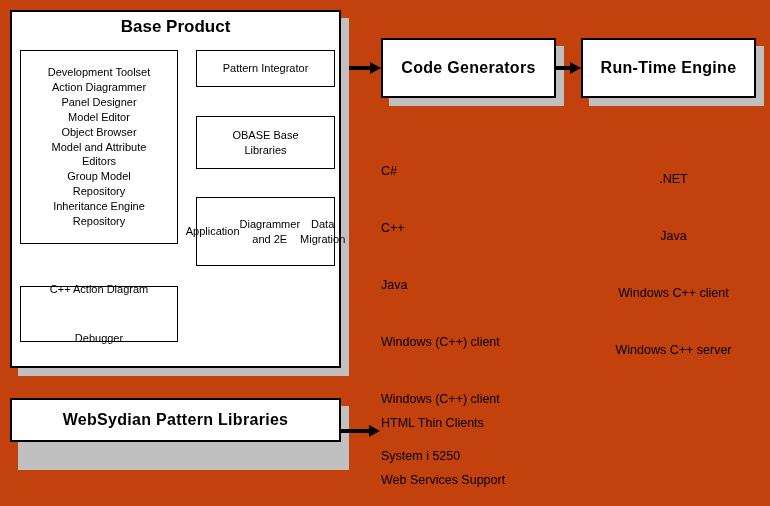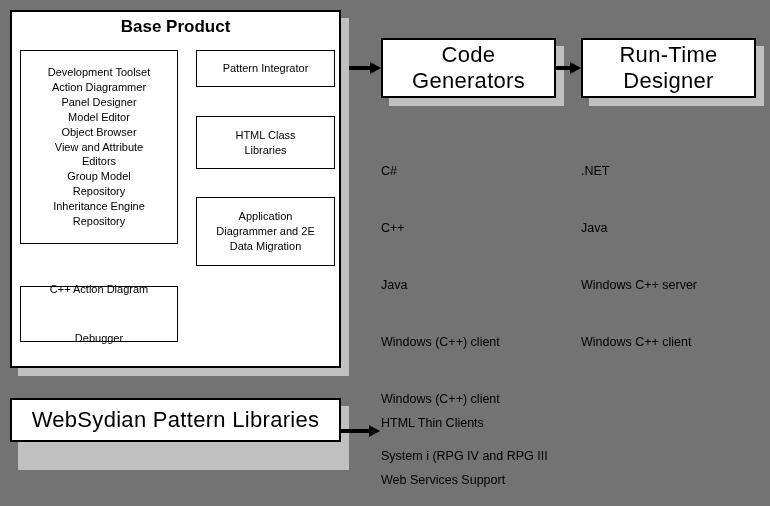--- a/index.html
+++ b/index.html
@@ -8,21 +8,21 @@
     background: #ffffff;
   }
   body {
     font-family: "Liberation Sans", "DejaVu Sans", sans-serif;
     color: #000000;
   }
   #canvas {
     position: relative;
     width: 770px;
     height: 506px;
-    background: #737373;
+    background: #c2410c;
     overflow: hidden;
   }
 
   
   .box {
     position: absolute;
     box-sizing: border-box;
     background: #ffffff;
     border: 2px solid #000000;
     display: flex;
@@ -32,22 +32,22 @@
     line-height: 1.18;
   }
   .shadow {
     position: absolute;
     background: #c0c0c0;
     z-index: 0;
   }
   .box { z-index: 2; }
 
   .title-box {
-    font-size: 22px;
-    font-weight: normal;
+    font-size: 16px;
+    font-weight: bold;
     letter-spacing: 0.3px;
   }
   .inner-box {
     border-width: 1px;
     font-size: 11px;
     line-height: 1.35;
   }
   .plain-list {
     position: absolute;
     font-size: 12.5px;
@@ -98,61 +98,61 @@
   <div class="box" style="left:10px; top:10px; width:331px; height:358px; display:block;"></div>
 
   <div class="heading" style="left:10px; top:17px; width:331px;">Base Product</div>
 
   <div class="box inner-box" style="left:20px; top:50px; width:158px; height:194px; flex-direction:column;">
     <span>Development Toolset</span>
     <span>Action Diagrammer</span>
     <span>Panel Designer</span>
     <span>Model Editor</span>
     <span>Object Browser</span>
-    <span>View and Attribute</span>
+    <span>Model and Attribute</span>
     <span>Editors</span>
     <span>Group Model</span>
     <span>Repository</span>
     <span>Inheritance Engine</span>
     <span>Repository</span>
   </div>
 
   <div class="box inner-box" style="left:20px; top:286px; width:158px; height:56px; flex-direction:column;gap:34px;">
     <span>C++ Action Diagram</span>
     <span>Debugger</span>
   </div>
 
   <div class="box inner-box" style="left:196px; top:50px; width:139px; height:37px; flex-direction:column;">
     <span>Pattern Integrator</span>
   </div>
 
   <div class="box inner-box" style="left:196px; top:116px; width:139px; height:53px; flex-direction:column;">
-    <span>HTML Class</span>
+    <span>OBASE Base</span>
     <span>Libraries</span>
   </div>
 
-  <div class="box inner-box" style="left:196px; top:197px; width:139px; height:69px; flex-direction:column;">
+  <div class="box inner-box" style="left:196px; top:197px; width:139px; height:69px; ">
     <span>Application</span>
     <span>Diagrammer and 2E</span>
     <span>Data Migration</span>
   </div>
 
   <div class="shadow" style="left:18px; top:406px; width:331px; height:64px;"></div>
   <div class="box title-box" style="left:10px; top:398px; width:331px; height:44px;">
     <span>WebSydian Pattern Libraries</span>
   </div>
 
   <div class="shadow" style="left:389px; top:46px; width:175px; height:60px;"></div>
   <div class="box title-box" style="left:381px; top:38px; width:175px; height:60px;">
     <span>Code Generators</span>
   </div>
 
   <div class="shadow" style="left:589px; top:46px; width:175px; height:60px;"></div>
   <div class="box title-box" style="left:581px; top:38px; width:175px; height:60px;">
-    <span>Run-Time Designer</span>
+    <span>Run-Time Engine</span>
   </div>
 
   <div class="arrow" style="left:349px; top:65px; width:32px;">
     <div class="shaft" style="width:22px;"></div>
     <div class="head" style="left:21px;"></div>
   </div>
 
   <div class="arrow" style="left:556px; top:65px; width:25px;">
     <div class="shaft" style="width:16px;"></div>
     <div class="head" style="left:14px;"></div>
@@ -162,30 +162,29 @@
     <div class="shaft" style="width:30px;"></div>
     <div class="head" style="left:28px;"></div>
   </div>
 
   <div class="plain-list" style="left:381px; top:124px; width:200px;">
     <div>C#</div>
     <div>C++</div>
     <div>Java</div>
     <div>Windows (C++) client</div>
     <div>Windows (C++) client</div>
-    <div>System i (RPG IV and RPG III</div>
     <div>System i 5250</div>
     
   </div>
 
-  <div class="plain-list" style="left:581px; top:124px; width:185px;">
+  <div class="plain-list" style="left:581px; top:132px; width:185px;text-align:center;">
     <div>.NET</div>
     <div>Java</div>
+    <div>Windows C++ client</div>
     <div>Windows C++ server</div>
-    <div>Windows C++ client</div>
   </div>
 
   <div class="plain-list" style="left:381px; top:376px; width:210px;">
     <div>HTML Thin Clients</div>
     <div>Web Services Support</div>
     
     
     
     
     

